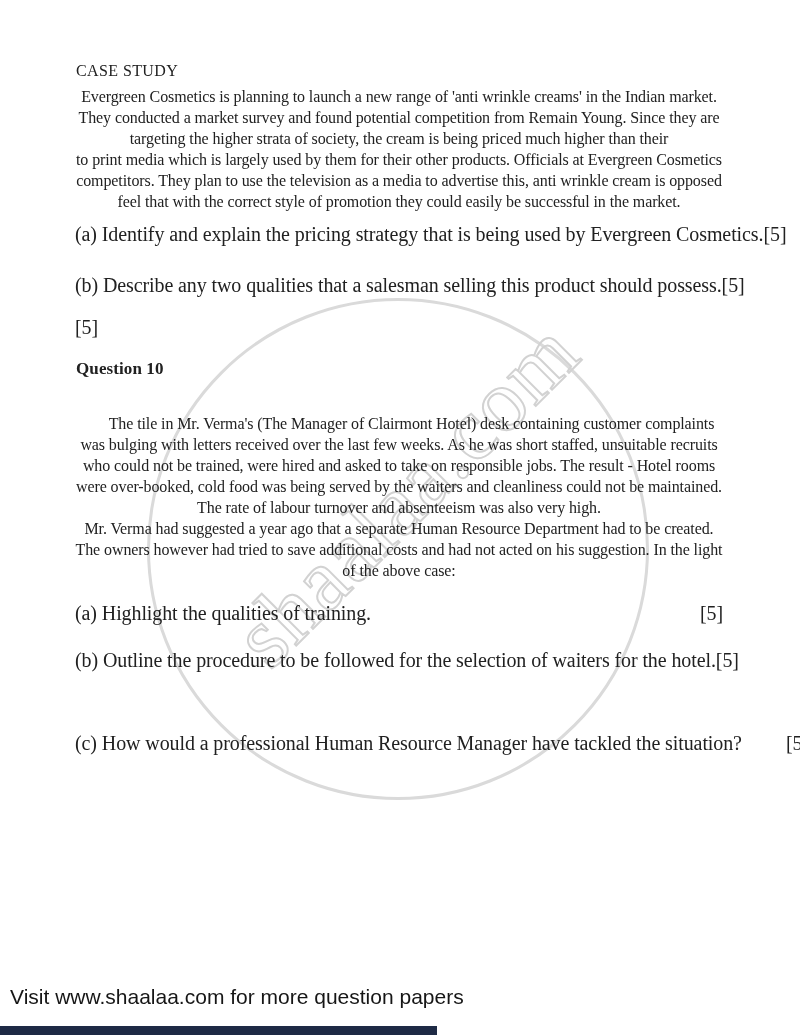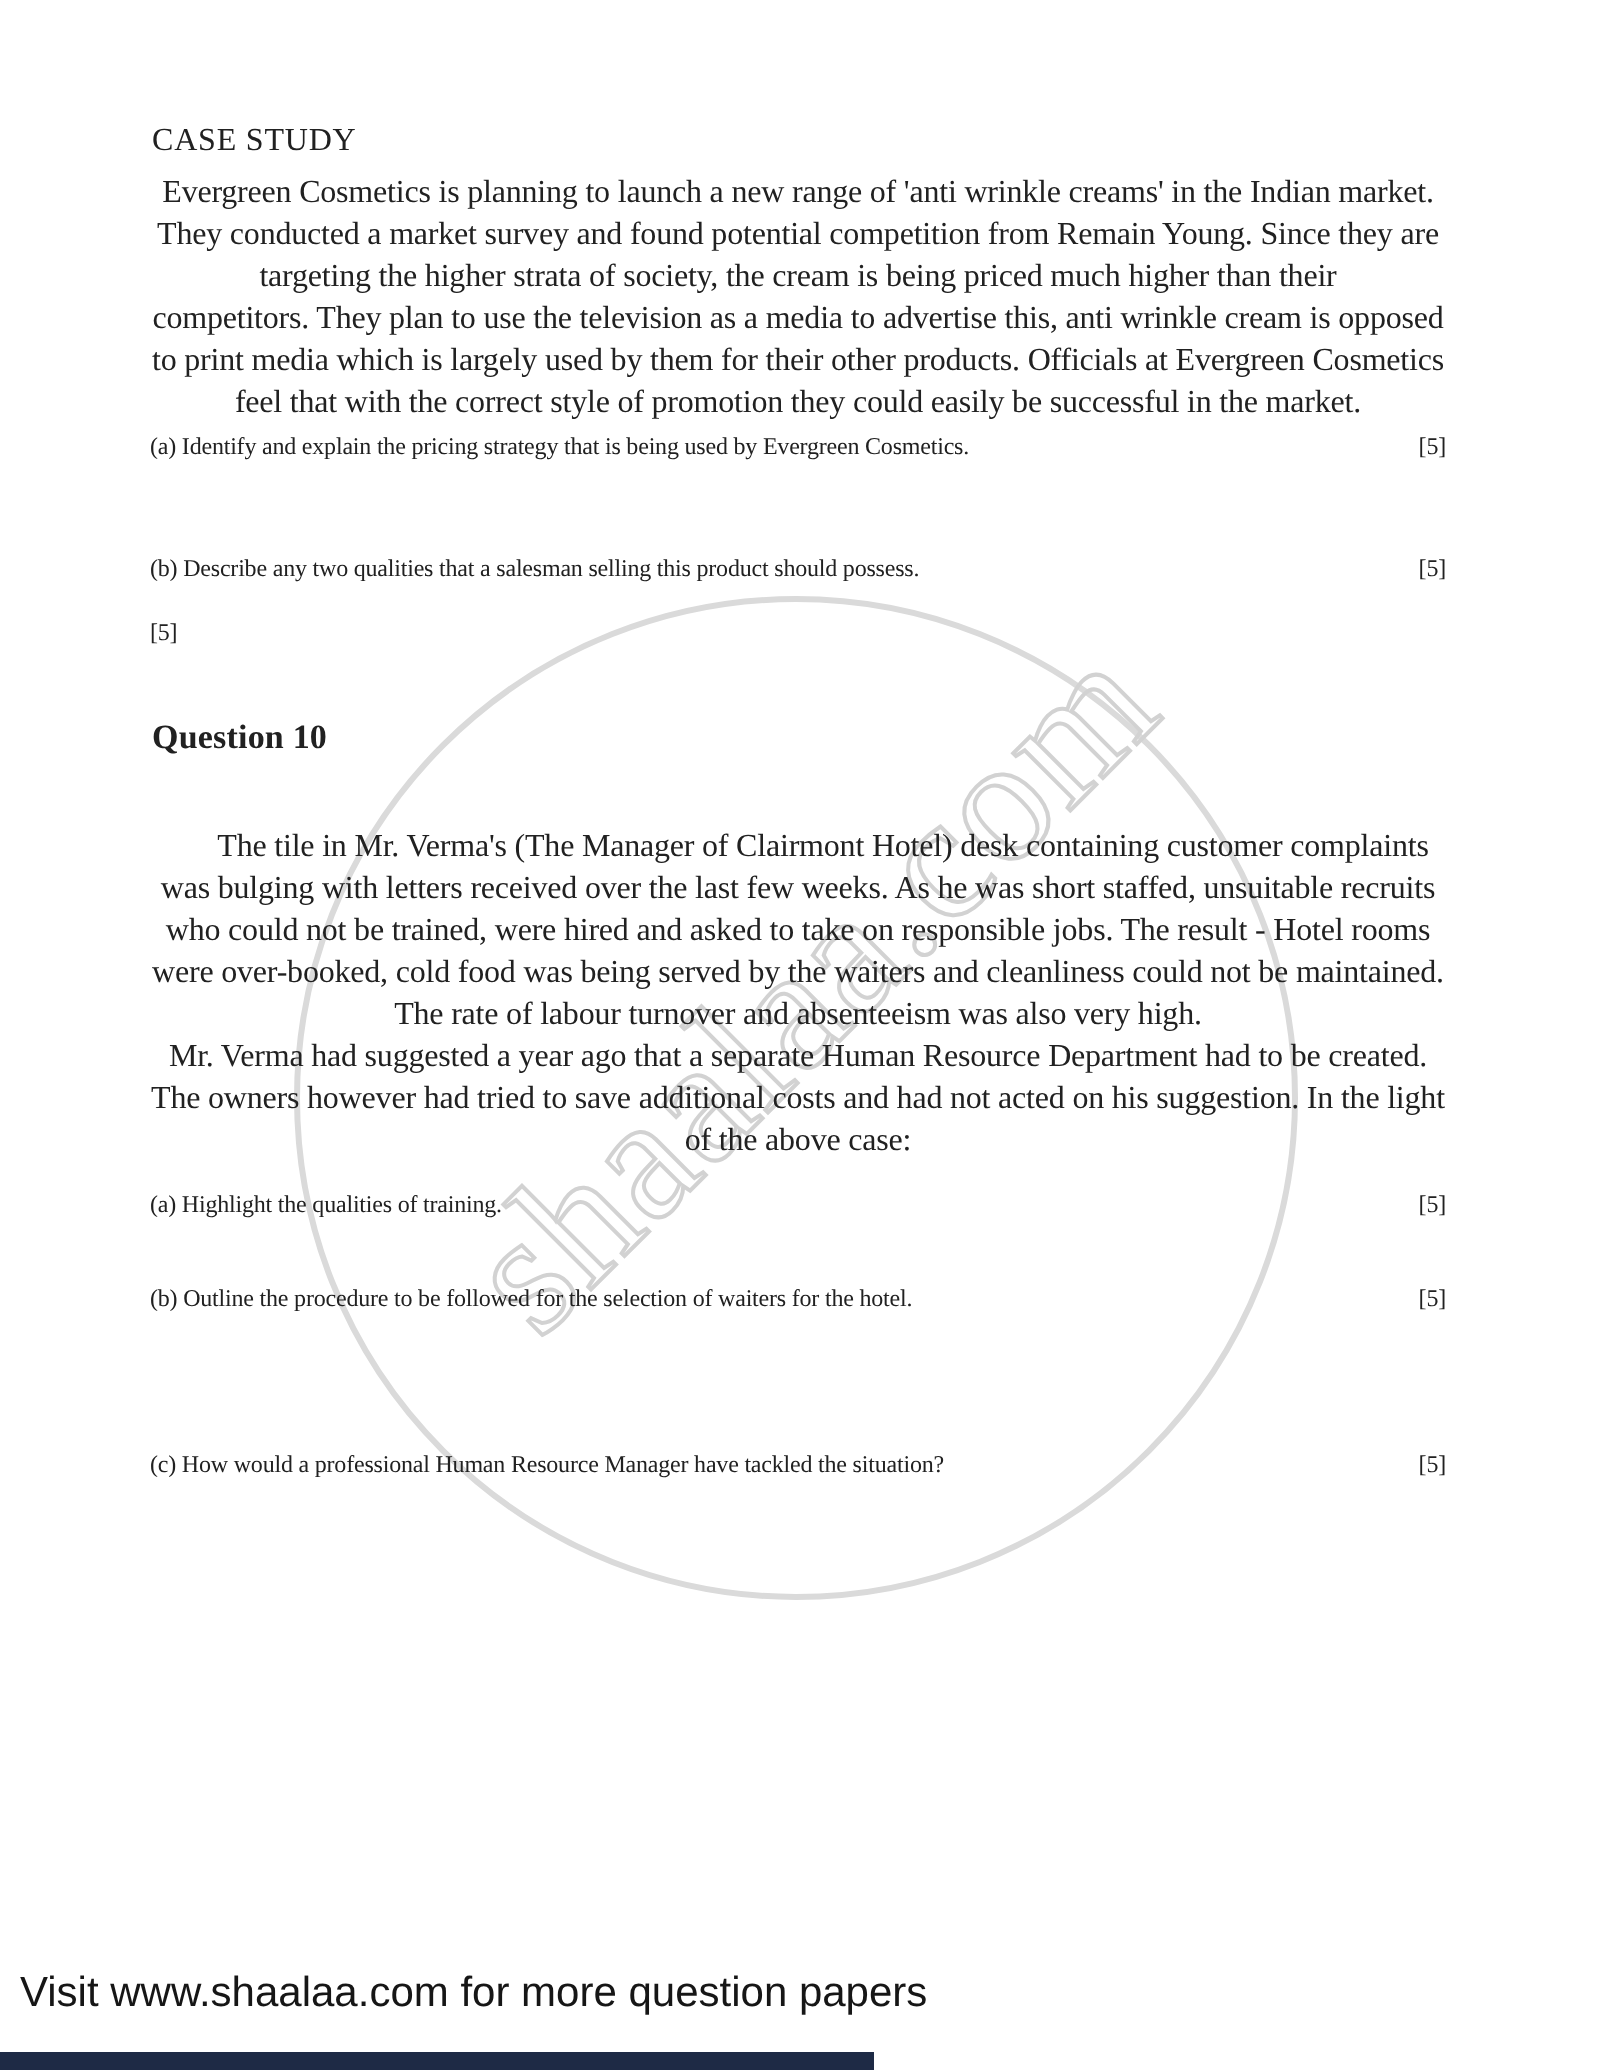--- a/index.html
+++ b/index.html
@@ -32,23 +32,24 @@
     text-align: center;
   }
   .doc-line.indent { padding-left: 25px; }
   .qrow {
     position: absolute;
     left: 75px;
     width: 648px;
     display: flex;
     justify-content: space-between;
     align-items: baseline;
-    font-size: 12px;
+    font-size: 20px;
     line-height: 21px;
     letter-spacing: -0.1px;
+    margin-top: 11px;
   }
   .qrow .qtext { white-space: nowrap; }
   .qrow .qmarks { white-space: nowrap; }
 
   
   .wm-circle {
     position: absolute;
     left: 147px;
     top: 298px;
     width: 502px;
@@ -108,30 +109,30 @@
   <div class="wm-text">shaalaa.com</div>
 
   <div class="content-layer">
 
     <div class="doc-heading" style="top:61px;">CASE STUDY</div>
 
     <div class="para" style="top:86px;">
       <div class="doc-line">Evergreen Cosmetics is planning to launch a new range of 'anti wrinkle creams' in the Indian market.</div>
       <div class="doc-line">They conducted a market survey and found potential competition from Remain Young. Since they are</div>
       <div class="doc-line">targeting the higher strata of society, the cream is being priced much higher than their</div>
+      <div class="doc-line">to print media which is largely used by them for their other products. Officials at Evergreen Cosmetics</div>
       <div class="doc-line">competitors. They plan to use the television as a media to advertise this, anti wrinkle cream is opposed</div>
-      <div class="doc-line">to print media which is largely used by them for their other products. Officials at Evergreen Cosmetics</div>
       <div class="doc-line">feel that with the correct style of promotion they could easily be successful in the market.</div>
     </div>
 
     <div class="qrow" style="top:213px;">
       <span class="qtext">(a) Identify and explain the pricing strategy that is being used by Evergreen Cosmetics.</span>
       <span class="qmarks">[5]</span>
     </div>
-    <div class="qrow" style="top:274px;">
+    <div class="qrow" style="top:264px;">
       <span class="qtext">(b) Describe any two qualities that a salesman selling this product should possess.</span>
       <span class="qmarks">[5]</span>
     </div>
     <div class="qrow" style="top:306px;">
       <span class="qmarks">[5]</span>
     </div>
 
     <div class="doc-heading bold" style="top:359px;">Question 10</div>
 
     <div class="para" style="top:413px;">

